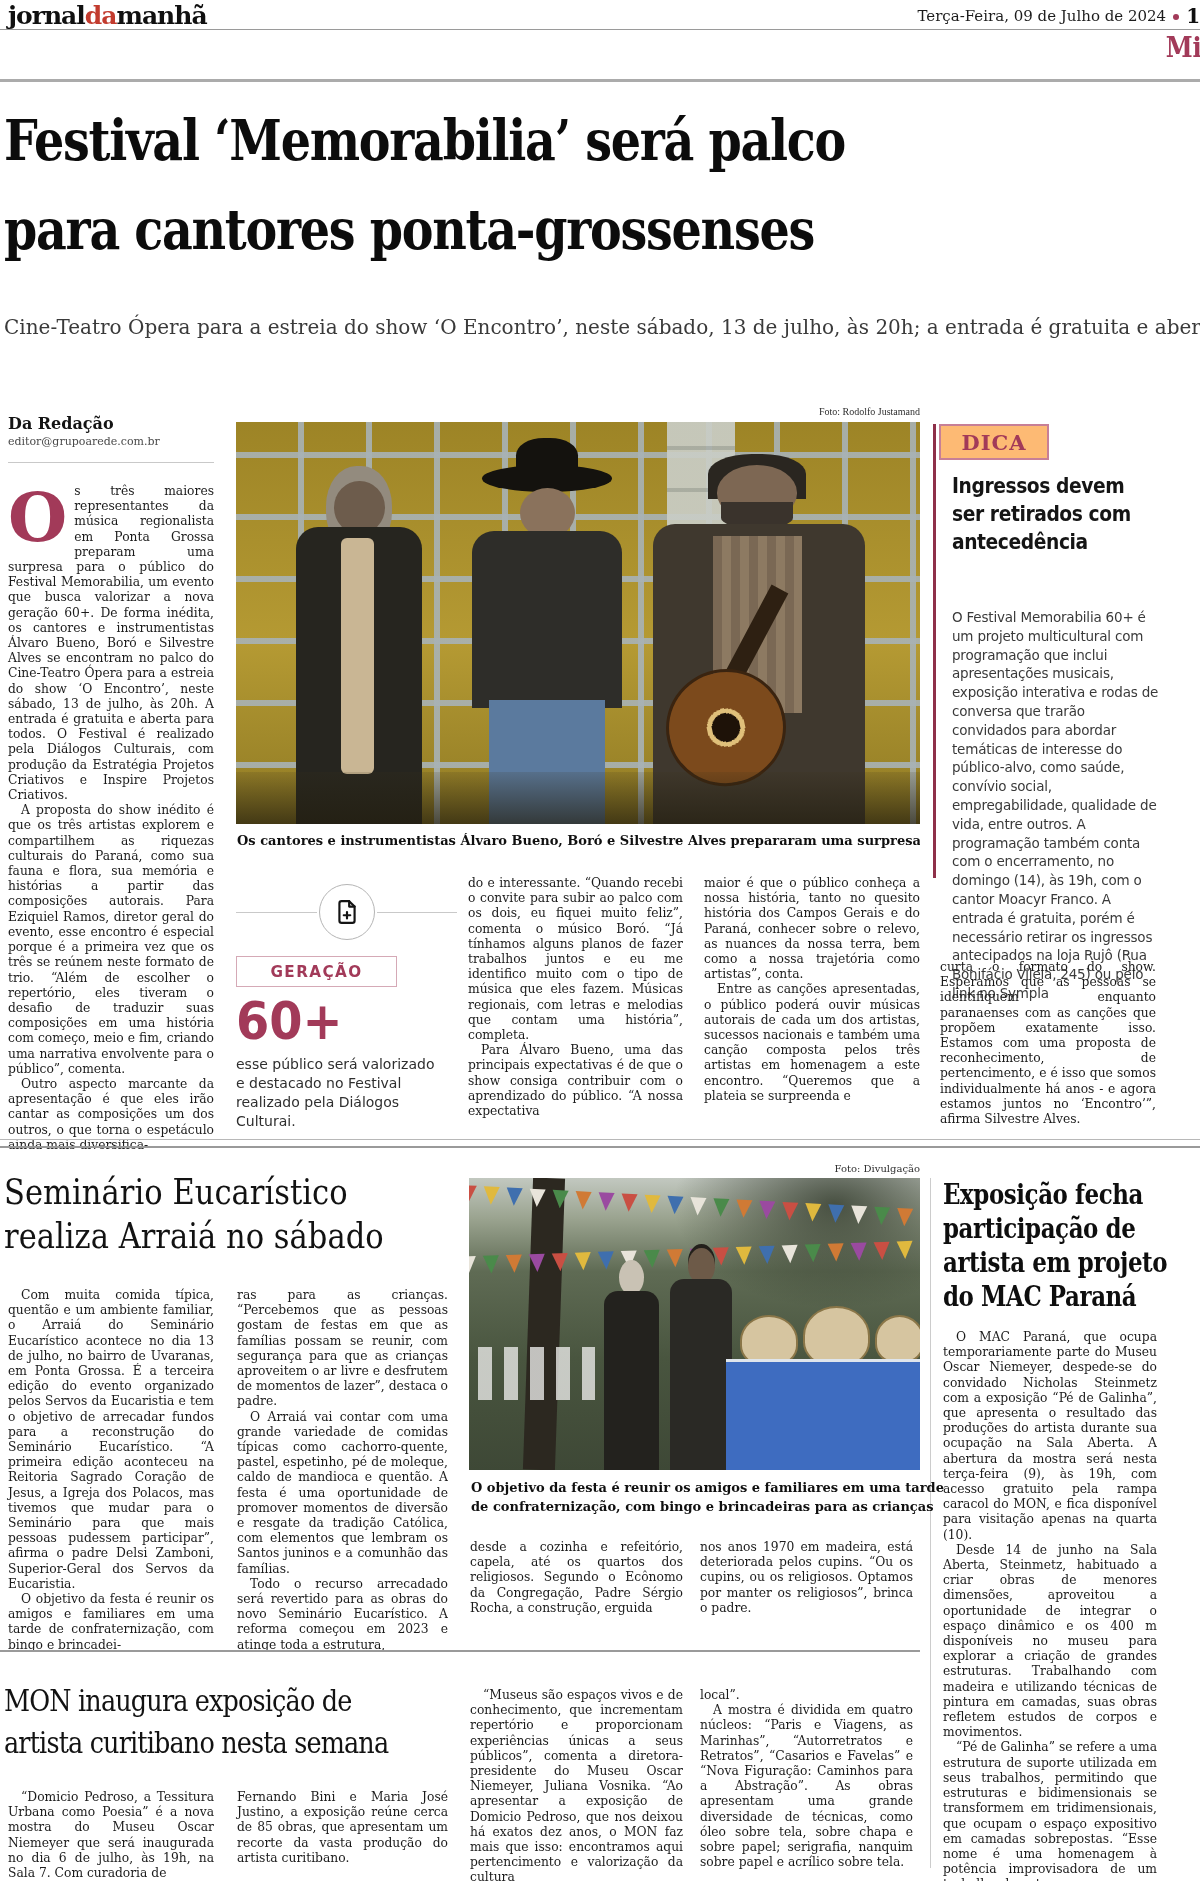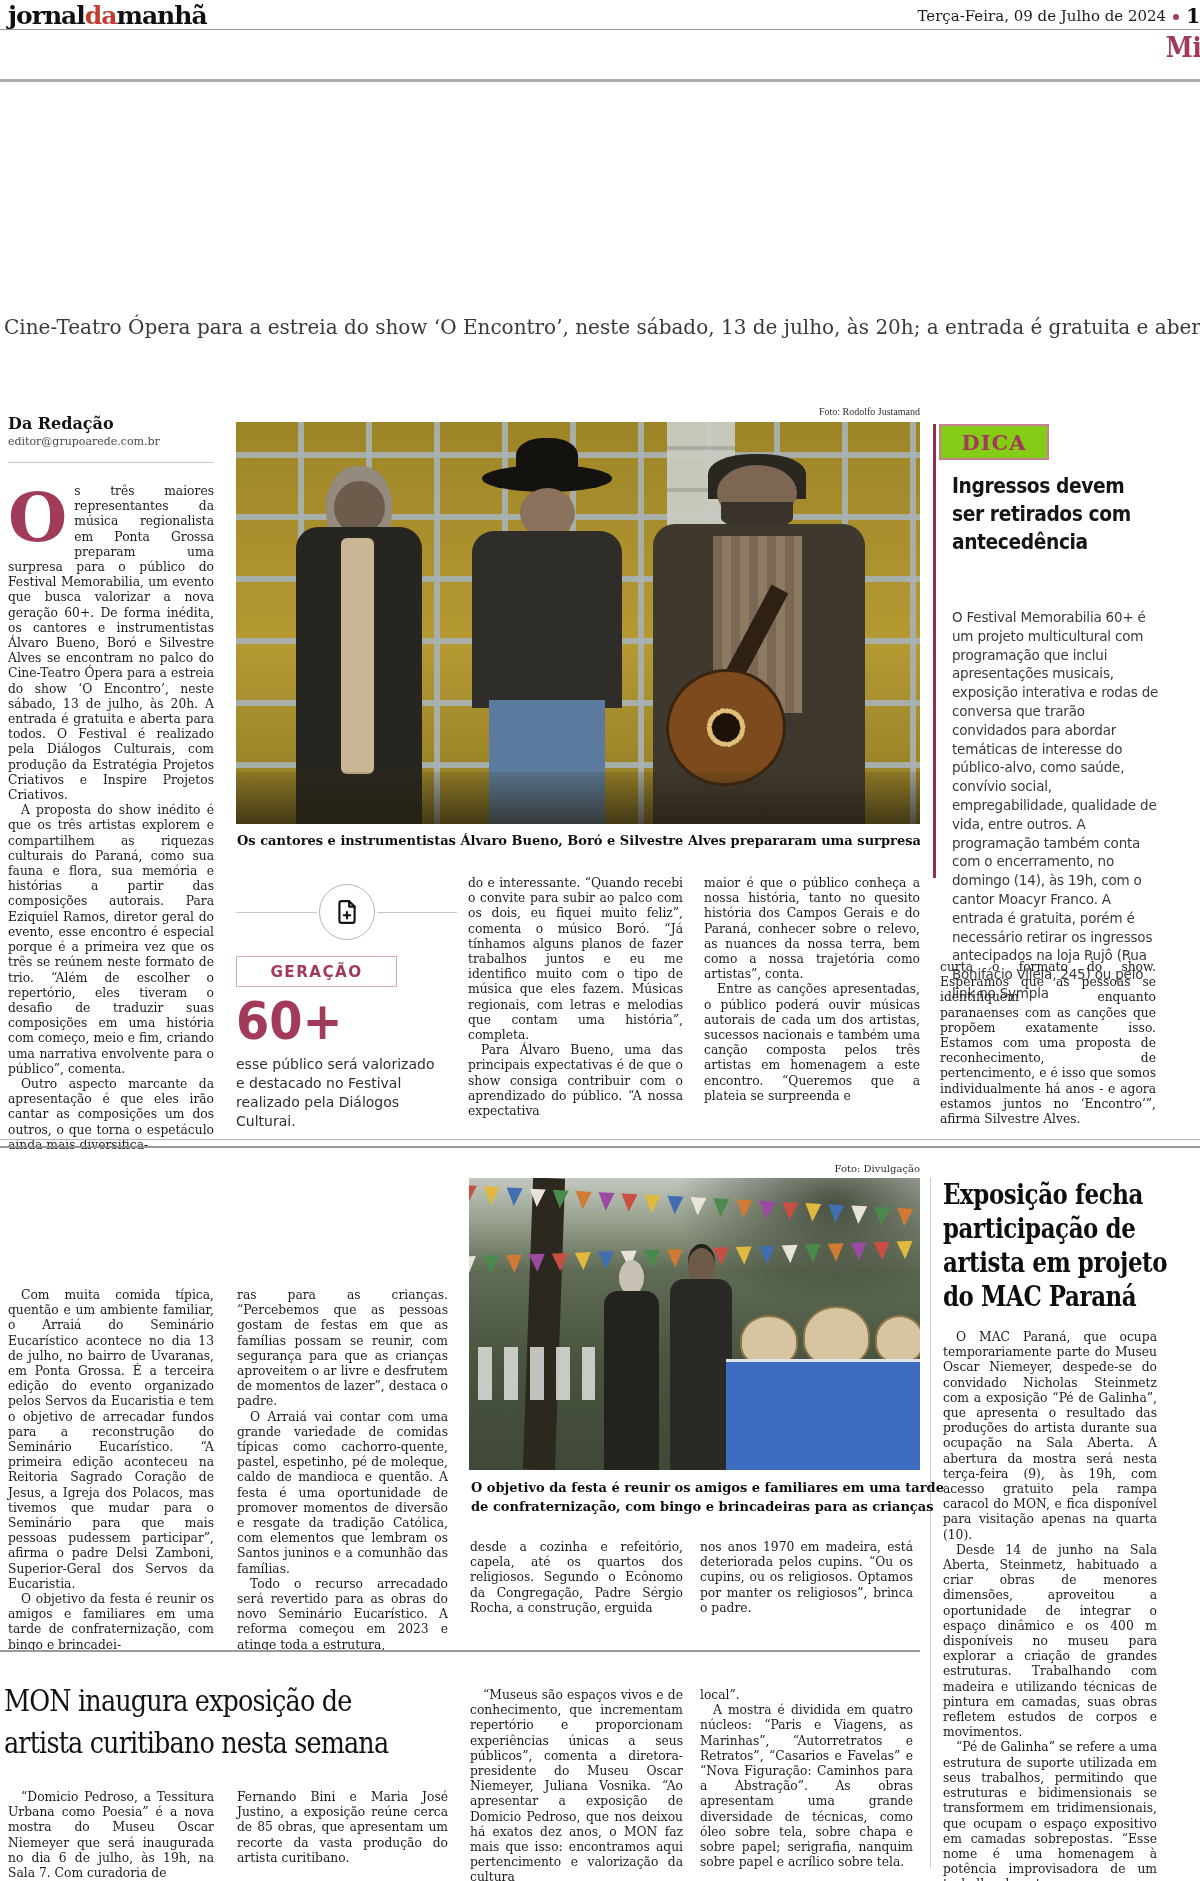--- a/index.html
+++ b/index.html
@@ -88,21 +88,21 @@
   .geracao{position:absolute;left:236px;top:884px;width:221px;}
   .ger-divider{display:flex;align-items:center;height:56px;}
   .ger-divider .hline{flex:1;height:1px;background:#c9c9c9;}
   .ger-circle{width:54px;height:54px;border:1px solid #b5b5b5;border-radius:50%;display:flex;align-items:center;justify-content:center;background:#fff;margin:0 2px;}
   .ger-box{margin-top:16px;width:159px;height:29px;border:1px solid #d5a9b6;display:flex;align-items:center;justify-content:center;}
   .ger-label{font:700 16px/16px "DejaVu Sans",sans-serif;letter-spacing:1.5px;color:var(--accent);transform:scaleX(.95);}
   .ger-num{margin-top:6px;font:800 52px/56px "DejaVu Sans",sans-serif;color:var(--accent);transform:scaleX(.92);transform-origin:0 0;}
   .ger-text{margin-top:6px;width:205px;font:400 14px/19px "DejaVu Sans",sans-serif;color:#2f2f2f;}
   
   .dica-vrule{position:absolute;left:933px;top:424px;width:3px;height:454px;background:#8e3049;}
-  .dica-box{position:absolute;left:939px;top:424px;width:110px;height:36px;border:2px solid #c77f96;box-sizing:border-box;display:flex;align-items:center;justify-content:center;background:#84cc16;}
+  .dica-box{position:absolute;left:939px;top:424px;width:110px;height:36px;border:2px solid #c77f96;box-sizing:border-box;display:flex;align-items:center;justify-content:center;background:#fdba74;}
   .dica-label{font:700 21px/21px "DejaVu Serif",serif;letter-spacing:1px;color:var(--accent);}
   .dica-title{position:absolute;left:952px;top:472px;color:#151515;}
   .dica-title .line{font:700 22px/28px "DejaVu Sans",sans-serif;letter-spacing:-.5px;transform:scaleX(.85);transform-origin:0 0;white-space:nowrap;}
   .dica-body{position:absolute;left:952px;top:590px;width:207px;font:400 13.5px/18.8px "DejaVu Sans",sans-serif;color:#3a3a3a;letter-spacing:-.2px;margin-top:18px;}
   
   .rule-double{position:absolute;left:0;top:1139px;width:1200px;height:9px;border-top:1px solid #b8b8b8;border-bottom:2px solid #9a9a9a;box-sizing:border-box;}
   .vrule-bottom{position:absolute;left:930px;top:1178px;width:1px;height:690px;background:#cccccc;}
   .rule-mid{position:absolute;left:0;top:1650px;width:920px;height:2px;background:#9a9a9a;}
   
   .sem-col1{left:8px;top:1288px;width:206px;}
@@ -152,20 +152,24 @@
   <div class="hdr-logo"><span>jornal</span><span class="red">da</span><span>manhã</span></div>
   <div class="hdr-date">
     <span>Terça-Feira, 09 de Julho de 2024</span>
     <span class="hdr-dot"></span>
     <span class="hdr-page">11</span>
   </div>
   <div class="rule-thin"></div>
   <div class="mix">Mix</div>
   <div class="rule-thick"></div>
 
+  <div class="headline">
+      <div class="line">Festival ‘Memorabilia’ será palco</div>
+      <div class="line">para cantores ponta-grossenses</div>
+    </div>
   <div class="subheadline">
       <div class="line">Cine-Teatro Ópera para a estreia do show ‘O Encontro’, neste sábado, 13 de julho, às 20h; a entrada é gratuita e aberta para todos</div>
     </div>
 
   <div class="byline">
     <div class="name">Da Redação</div>
     <div class="mail">editor@grupoarede.com.br</div>
   </div>
 
   <div class="col lead-col1">
@@ -242,20 +246,24 @@
     </div>
   <div class="dica-body">O Festival Memorabilia 60+ é um projeto multicultural com programação que inclui apresentações musicais, exposição interativa e rodas de conversa que trarão convidados para abordar temáticas de interesse do público-alvo, como saúde, convívio social, empregabilidade, qualidade de vida, entre outros. A programação também conta com o encerramento, no domingo (14), às 19h, com o cantor Moacyr Franco. A entrada é gratuita, porém é necessário retirar os ingressos antecipados na loja Rujô (Rua Bonifácio Vilela, 245) ou pelo link no Sympla</div>
 
   <div class="col lead-col4">
       <p class="para cont">curta o formato do show. Esperamos que as pessoas se identifiquem enquanto paranaenses com as canções que propõem exatamente isso. Estamos com uma proposta de reconhecimento, de pertencimento, e é isso que somos individualmente há anos - e agora estamos juntos no ‘Encontro’”, afirma Silvestre Alves.</p>
     </div>
 
   <div class="rule-double"></div>
   <div class="vrule-bottom"></div>
 
+  <div class="sem-headline">
+      <div class="line">Seminário Eucarístico</div>
+      <div class="line">realiza Arraiá no sábado</div>
+    </div>
   <div class="col sem-col1">
       <p class="para">Com muita comida típica, quentão e um ambiente familiar, o Arraiá do Seminário Eucarístico acontece no dia 13 de julho, no bairro de Uvaranas, em Ponta Grossa. É a terceira edição do evento organizado pelos Servos da Eucaristia e tem o objetivo de arrecadar fundos para a reconstrução do Seminário Eucarístico. “A primeira edição aconteceu na Reitoria Sagrado Coração de Jesus, a Igreja dos Polacos, mas tivemos que mudar para o Seminário para que mais pessoas pudessem participar”, afirma o padre Delsi Zamboni, Superior-Geral dos Servos da Eucaristia.</p>
       <p class="para">O objetivo da festa é reunir os amigos e familiares em uma tarde de confraternização, com bingo e brincadei-</p>
     </div>
   <div class="col sem-col2">
       <p class="para cont">ras para as crianças. “Percebemos que as pessoas gostam de festas em que as famílias possam se reunir, com segurança para que as crianças aproveitem o ar livre e desfrutem de momentos de lazer”, destaca o padre.</p>
       <p class="para">O Arraiá vai contar com uma grande variedade de comidas típicas como cachorro-quente, pastel, espetinho, pé de moleque, caldo de mandioca e quentão. A festa é uma oportunidade de promover momentos de diversão e resgate da tradição Católica, com elementos que lembram os Santos juninos e a comunhão das famílias.</p>
       <p class="para">Todo o recurso arrecadado será revertido para as obras do novo Seminário Eucarístico. A reforma começou em 2023 e atinge toda a estrutura,</p>
     </div>
 

